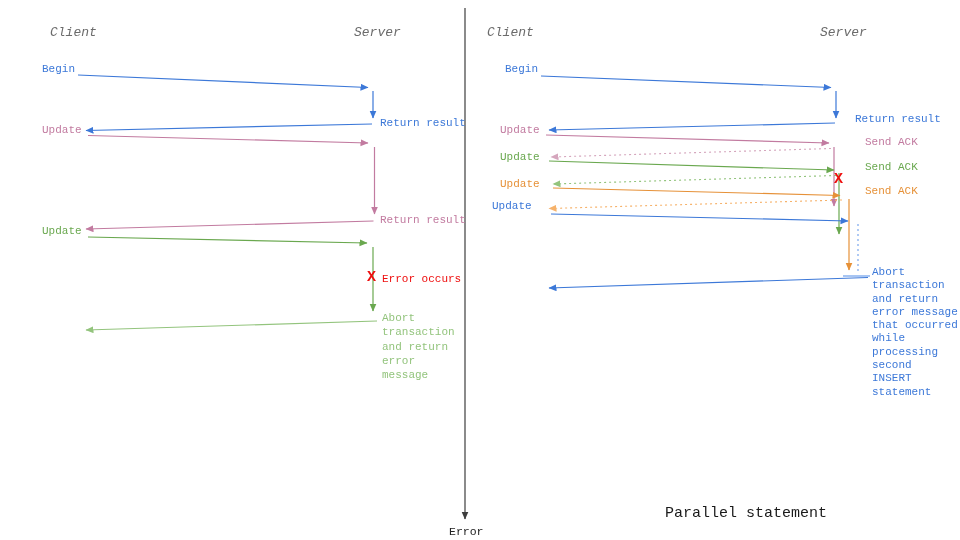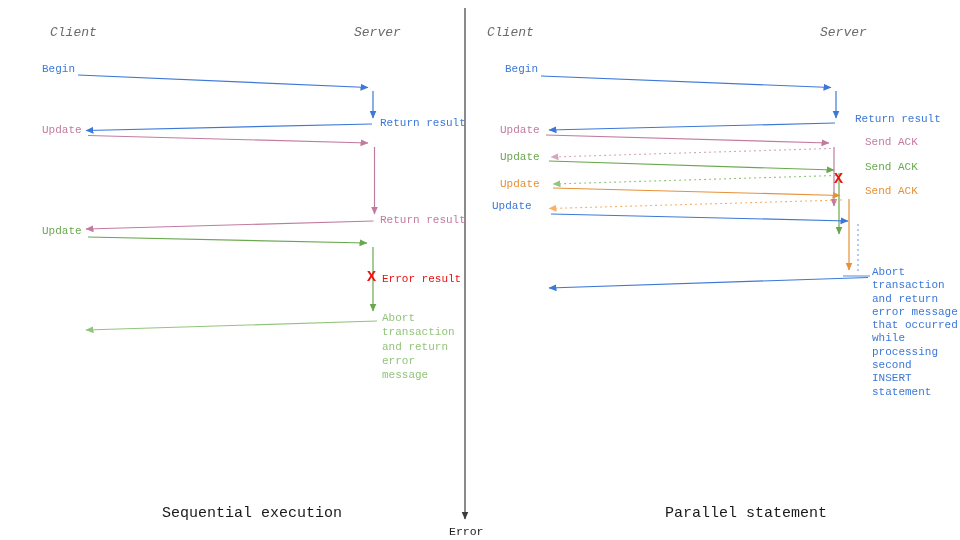--- a/index.html
+++ b/index.html
@@ -105,21 +105,21 @@
 
   <div>
     <div class="role" style="left:50px;top:25px;">Client</div>
     <div class="role" style="left:354px;top:25px;">Server</div>
     <div class="lbl c-blue" style="left:42px;top:63px;">Begin</div>
     <div class="lbl c-blue" style="left:380px;top:117px;">Return result</div>
     <div class="lbl c-pink" style="left:42px;top:124px;">Update</div>
     <div class="lbl c-pink" style="left:380px;top:214px;">Return result</div>
     <div class="lbl c-green" style="left:42px;top:225px;">Update</div>
     <div class="xmark" style="left:367px;top:270px;">X</div>
-    <div class="lbl c-red" style="left:382px;top:273px;">Error result</div>
+    <div class="lbl c-red" style="left:382px;top:273px;">Error occurs</div>
     <div class="lbl c-lgreen abort-left" style="left:382px;top:311px;">Abort
 transaction
 and return
 error message</div>
   </div>
 
   <div>
     <div class="role" style="left:487px;top:25px;">Client</div>
     <div class="role" style="left:820px;top:25px;">Server</div>
     <div class="lbl c-blue" style="left:505px;top:63px;">Begin</div>
@@ -137,17 +137,16 @@
 and return
 error message
 that occurred
 while
 processing
 second
 INSERT
 statement</div>
   </div>
 
-  <div class="caption" style="left:162px;top:505px;">Sequential execution</div>
   <div class="caption" style="left:665px;top:505px;">Parallel statement</div>
   <div class="time-lbl" style="left:449px;top:525px;">Error</div>
 
 </div>
 
 </body></html>

